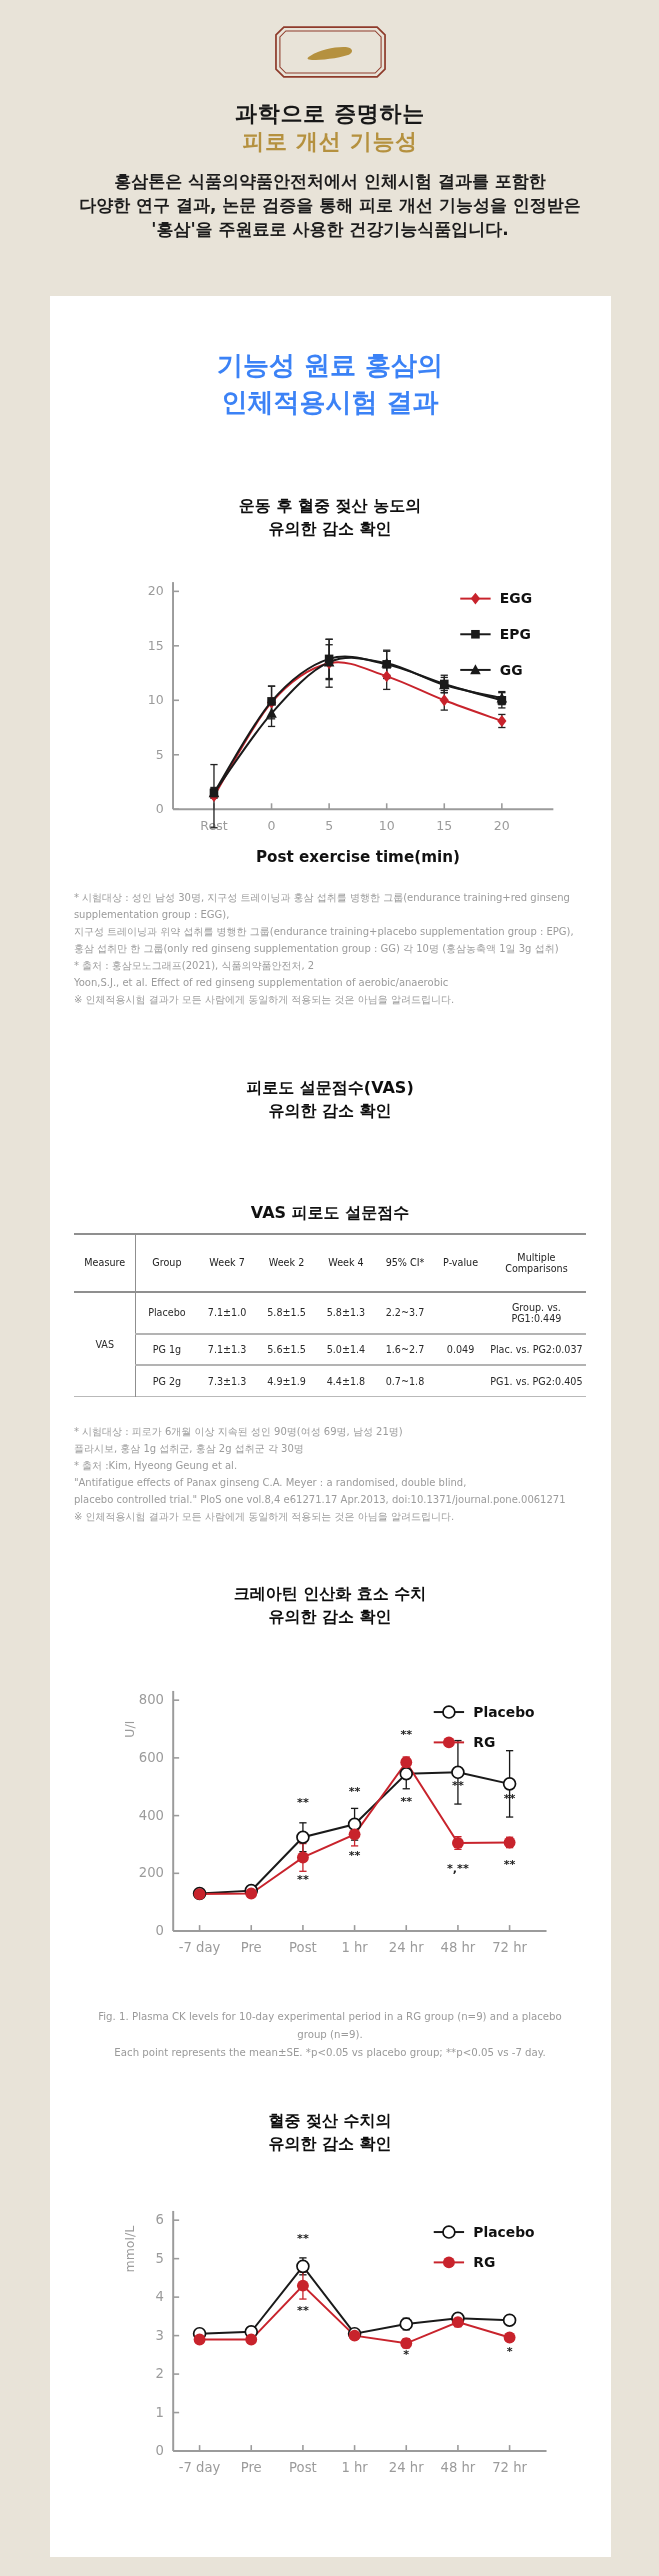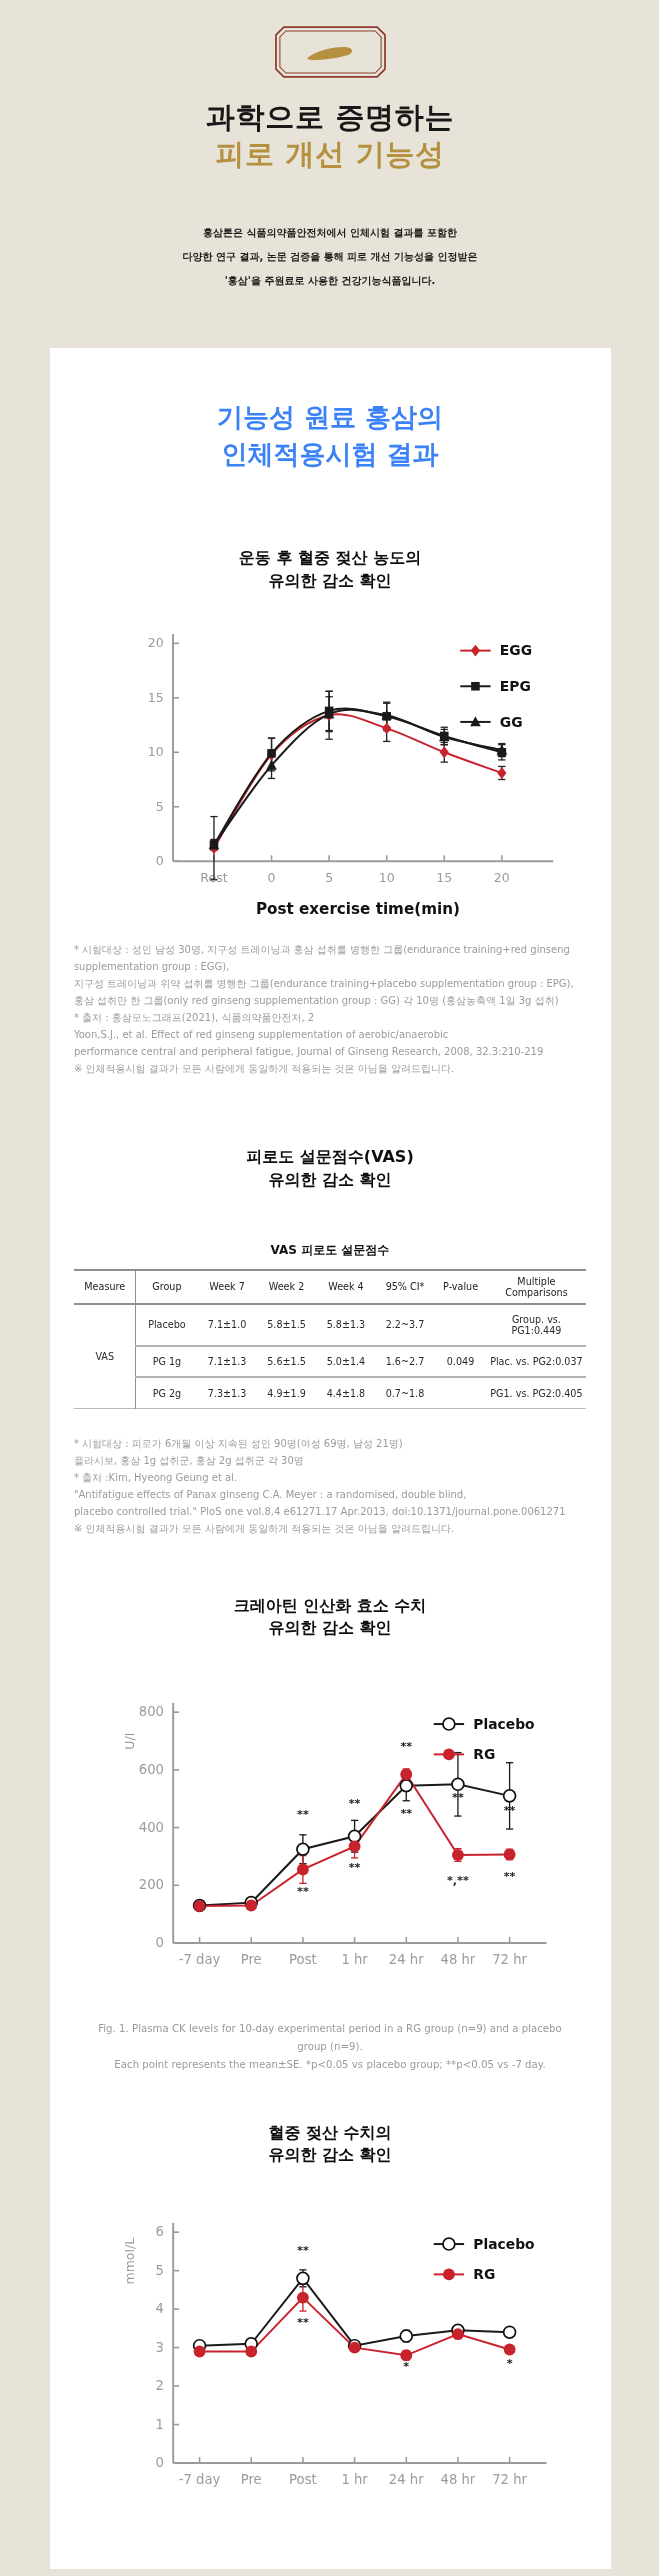--- a/index.html
+++ b/index.html
@@ -2,40 +2,40 @@
 <html style="font-size:10.6px"><head>
 <meta charset="utf-8">
 <style>
   html,body{margin:0;padding:0;background:#cfcabf;}
   .page{position:relative;width:660px;height:2576px;margin:0 auto;background:#e8e3d8;
         overflow:hidden;font-family:"DejaVu Sans","Liberation Sans",sans-serif;color:#1f1f1f;}
   
   .seal{width:113px;height:54px;margin:25px auto 0;}
   .seal svg{display:block;width:100%;height:100%;}
   .h1{font-family:"DejaVu Serif","Liberation Serif",serif;font-weight:700;text-align:center;
-      font-size:29px;line-height:1.28;letter-spacing:0.7px;}
+      font-size:22px;line-height:1.28;letter-spacing:0.7px;}
   .h1-black{margin-top:20px;color:#181818;}
   .h1-gold{color:#b5913f;}
-  .intro{margin-top:48px;text-align:center;font-size:10px;line-height:24px;font-weight:600;color:#1c1c1c;}
+  .intro{margin-top:14px;text-align:center;font-size:17px;line-height:24px;font-weight:600;color:#1c1c1c;}
   
   .card{width:561px;margin:55px auto 0;background:#ffffff;box-sizing:border-box;
         padding:51px 24.4px 40px;min-height:2177px;}
   .card-h2{text-align:center;font-size:26px;line-height:1.42;font-weight:700;color:#3b82f6;}
   .sec-title{text-align:center;font-size:16px;line-height:1.42;font-weight:700;color:#0e0e0e;}
   .st1{margin-top:74px;} .st2{margin-top:69px;} .st3{margin-top:58px;} .st4{margin-top:48px;}
   .chart-wrap{margin-top:14.5px;text-align:center;}
   .chart-wrap svg{display:block;margin:0 auto;}
   svg text{font-family:"DejaVu Sans","Liberation Sans",sans-serif;}
   .caption{margin:10.6px auto 0;width:475px;text-align:center;font-size:10.2px;line-height:18px;color:#9a9a9a;}
   .footnotes{margin-top:17px;text-align:left;font-size:10px;line-height:17px;color:#9b9b9b;}
   
-  .tbl-title{margin-top:51px;text-align:center;font-size:12px;font-weight:700;color:#111;}
+  .tbl-title{margin-top:80px;text-align:center;font-size:16px;font-weight:700;color:#111;}
   table.vas{border-collapse:collapse;width:512px;margin:9.2px auto 0;font-size:9.6px;color:#2a2a2a;
             border-top:2.6px double #8f8f8f;border-bottom:0.7px solid #b9b9b9;}
-  table.vas th{font-weight:400;color:#222;padding:5px 2px;border-bottom:2.6px double #8f8f8f;}
+  table.vas th{font-weight:400;color:#222;padding:17px 2px;border-bottom:2.6px double #8f8f8f;}
   table.vas td{text-align:center;padding:9.2px 2px;border-bottom:2px double #b3b3b3;}
   table.vas tr:last-child td{border-bottom:none;}
   .vline{border-right:1.3px solid #8f8f8f;}
 </style>
 </head>
 <body>
 
 <div class="page">
 
   <div class="seal">
@@ -198,21 +198,20 @@
             <text x="645" y="181" fill="#111111" font-size="21" font-weight="bold">GG</text>
           </g>
         </svg>
     </div>
     <div class="footnotes">
         <div class="fn-line">* 시험대상 : 성인 남성 30명, 지구성 트레이닝과 홍삼 섭취를 병행한 그룹(endurance training+red ginseng supplementation group : EGG),</div>
         <div class="fn-line">지구성 트레이닝과 위약 섭취를 병행한 그룹(endurance training+placebo supplementation group : EPG),</div>
         <div class="fn-line">홍삼 섭취만 한 그룹(only red ginseng supplementation group : GG) 각 10명 (홍삼농축액 1일 3g 섭취)</div>
         <div class="fn-line">* 출처 : 홍삼모노그래프(2021), 식품의약품안전처, 2</div>
         <div class="fn-line">Yoon,S.J., et al. Effect of red ginseng supplementation of aerobic/anaerobic</div>
-        <div class="fn-line">performance central and peripheral fatigue, Journal of Ginseng Research, 2008, 32.3:210-219</div>
         <div class="fn-line">※ 인체적용시험 결과가 모든 사람에게 동일하게 적용되는 것은 아님을 알려드립니다.</div>
       </div>
 
     <div class="sec-title st2">
       <div>피로도 설문점수(VAS)</div>
       <div>유의한 감소 확인</div>
     </div>
     <div class="tbl-title">VAS 피로도 설문점수</div>
     <table class="vas">
       <thead>

